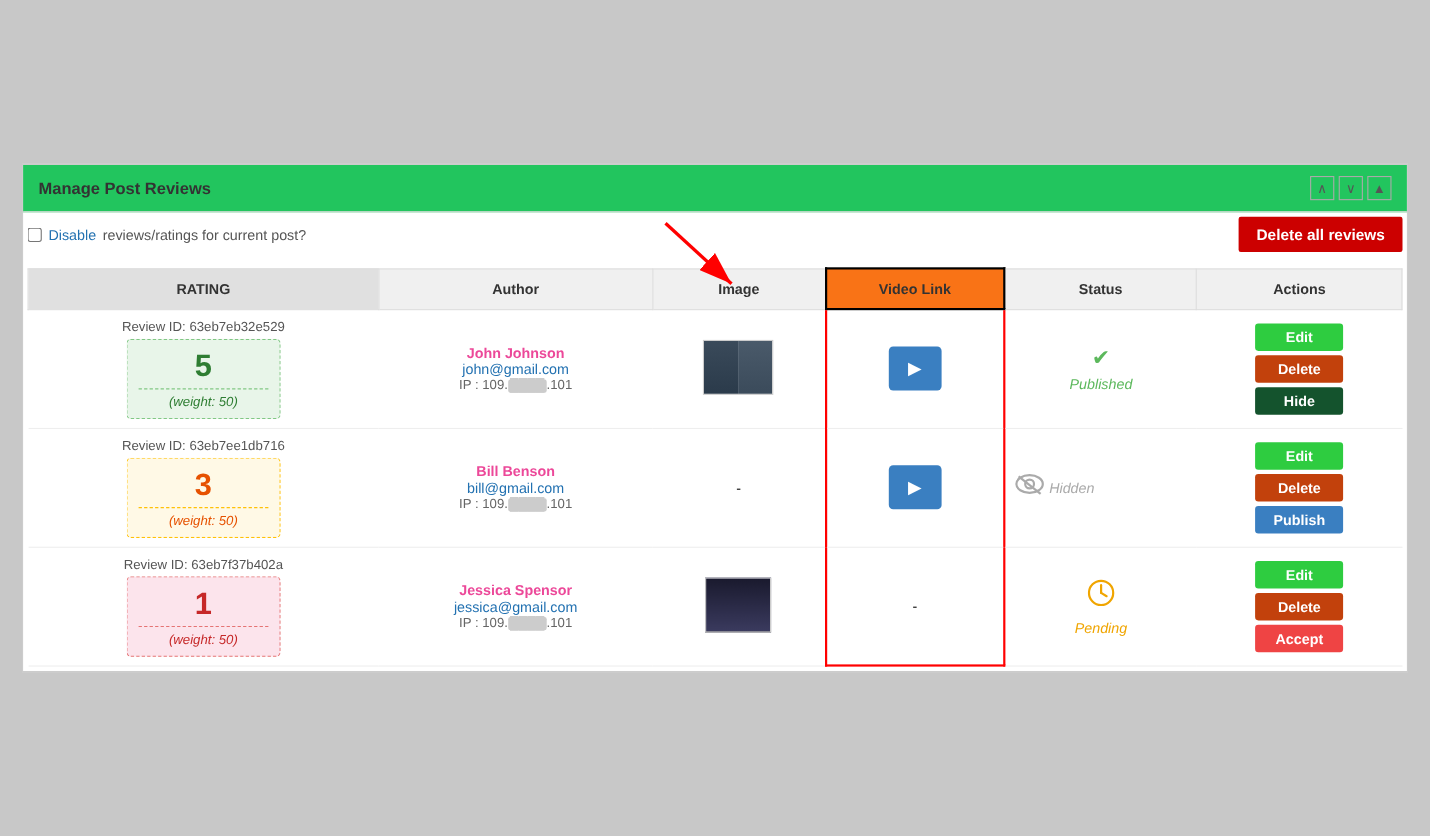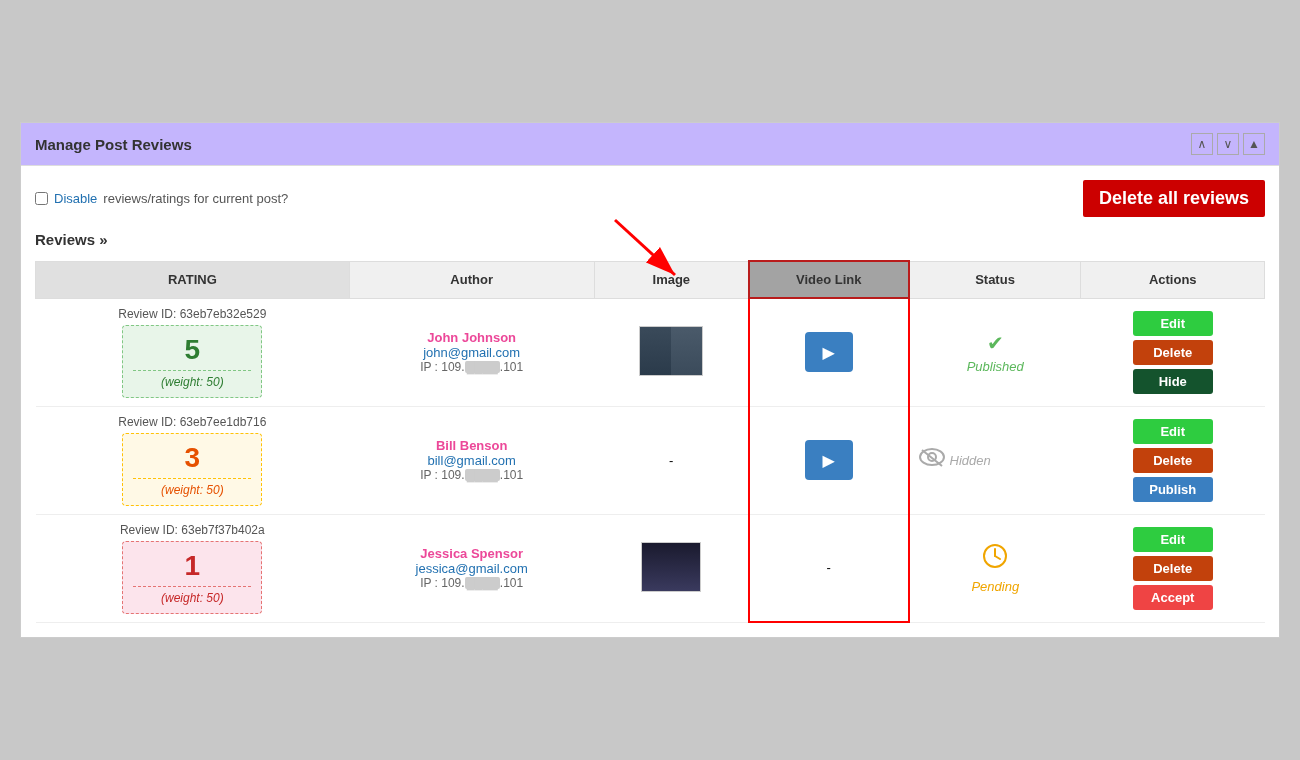--- a/index.html
+++ b/index.html
@@ -19,21 +19,21 @@
       border: 1px solid #ccc;
       width: 1260px;
       margin: 20px auto;
     }
     .panel-header {
       display: flex;
       align-items: center;
       justify-content: space-between;
       padding: 10px 14px;
       border-bottom: 1px solid #ddd;
-      background: #c4b5fd;
+      background: #22c55e;
     }
     .panel-title {
       font-size: 15px;
       font-weight: bold;
       color: #333;
     }
     .panel-controls {
       display: flex;
       gap: 4px;
     }
@@ -43,41 +43,41 @@
       cursor: pointer;
       width: 22px;
       height: 22px;
       font-size: 12px;
       display: flex;
       align-items: center;
       justify-content: center;
       color: #555;
     }
     .panel-body {
-      padding: 14px;
+      padding: 4px;
     }
     .top-bar {
       display: flex;
       align-items: center;
       justify-content: space-between;
       margin-bottom: 14px;
     }
     .disable-label {
       display: flex;
       align-items: center;
       gap: 6px;
       font-size: 13px;
       color: #555;
     }
     .delete-all-btn {
       background: #cc0000;
       color: #fff;
       border: none;
       padding: 8px 16px;
-      font-size: 18px;
+      font-size: 14px;
       cursor: pointer;
       border-radius: 2px;
       font-weight: bold;
     }
     .reviews-heading {
       font-size: 15px;
       font-weight: bold;
       margin-bottom: 12px;
       color: #333;
     }
@@ -267,40 +267,39 @@
 
     <div class="top-bar">
       <div class="disable-label">
         <input type="checkbox" style="">
         <span style="color:#2271b1;cursor:pointer;">Disable</span>
           <span> reviews/ratings for current post?</span>
       </div>
       <button class="delete-all-btn">Delete all reviews</button>
     </div>
 
-    <div class="reviews-heading">Reviews »</div>
 
     <div class="table-wrapper">
 
       <svg class="arrow-svg" width="120" height="80">
         <defs>
           <marker id="arrowhead" markerWidth="10" markerHeight="7" refX="10" refY="3.5" orient="auto">
             <polygon points="0 0, 10 3.5, 0 7" fill="red"></polygon>
           </marker>
         </defs>
         <line x1="30" y1="10" x2="90" y2="65" stroke="red" stroke-width="3" marker-end="url(#arrowhead)"></line>
       </svg>
 
       <table class="reviews-table">
         <thead>
           <tr>
             <th class="rating-col">RATING</th>
             <th>Author</th>
             <th>Image</th>
-            <th style="border: 2px solid #b91c1c; background:#a3a3a3;">Video Link</th>
+            <th style="border: 2px solid #000000; background:#f97316;">Video Link</th>
             <th>Status</th>
             <th>Actions</th>
           </tr>
         </thead>
         <tbody>
 
           <tr>
             <td>
               <div class="review-id">Review ID: 63eb7eb32e529</div>
               <div class="rating-box green">

